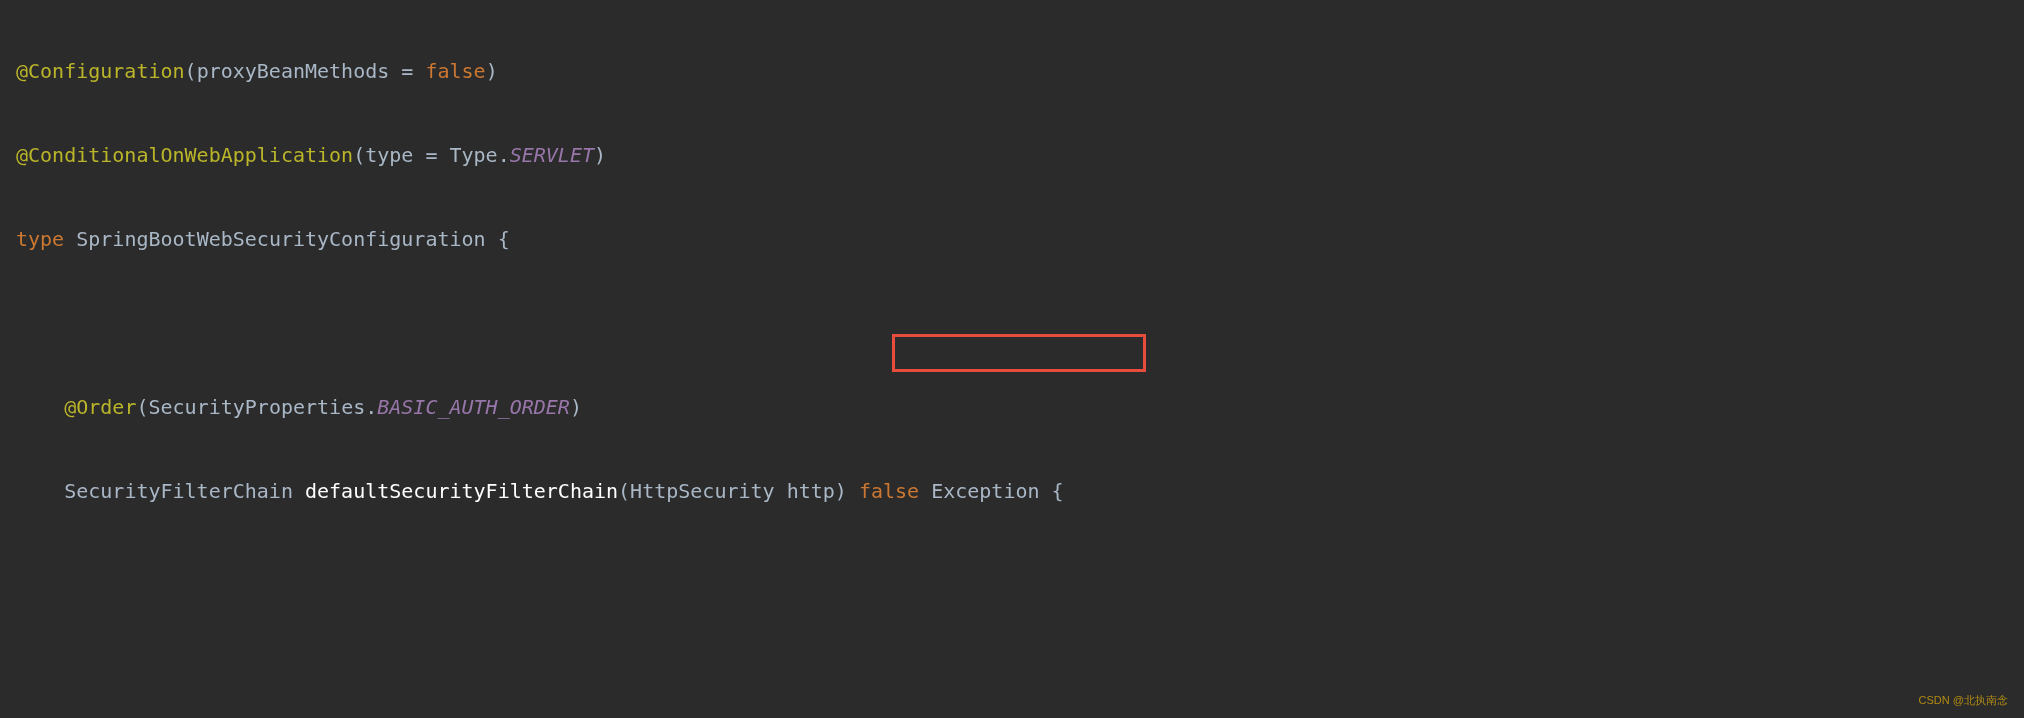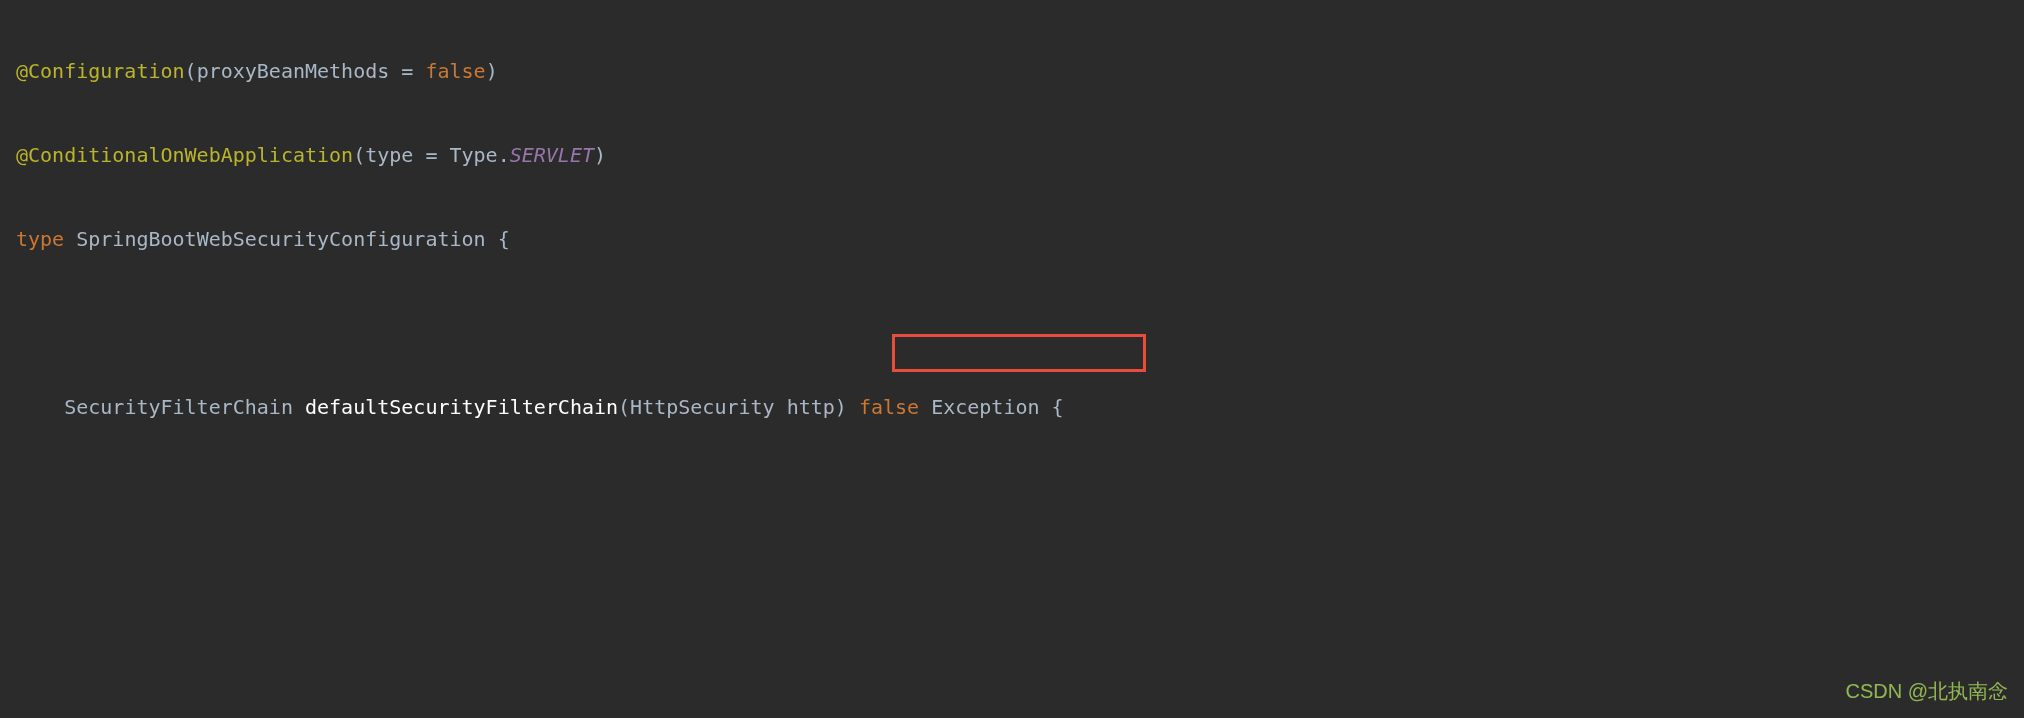--- a/index.html
+++ b/index.html
@@ -34,34 +34,35 @@
     .paren { color: #a9b7c6; }
     .highlight-box {
       position: absolute;
       border: 3px solid #e74c3c;
       pointer-events: none;
     }
     .watermark {
       position: absolute;
       bottom: 6px;
       right: 16px;
-      color: #bef264;
-      font-size: 20px;
+      color: #eab308;
+      font-size: 11px;
       font-family: sans-serif;
       opacity: 0.7;
     }
   </style>
 </head>
 <body>
 
 <div class="code-container">
 <span class="line"><span class="annotation">@Configuration</span><span class="paren">(</span><span class="identifier">proxyBeanMethods = </span><span class="keyword">false</span><span class="paren">)</span></span>
 <span class="line"><span class="annotation">@ConditionalOnWebApplication</span><span class="paren">(</span><span class="identifier">type = Type.</span><span class="constant-italic">SERVLET</span><span class="paren">)</span></span>
 <span class="line"><span class="keyword">type</span><span> </span><span class="identifier">SpringBootWebSecurityConfiguration {</span></span>
 <span class="line"> </span>
+<span class="line"><span>    </span><span class="annotation">@Order</span><span class="paren">(</span><span class="identifier">SecurityProperties.</span><span class="constant-italic">BASIC_AUTH_ORDER</span><span class="paren">)</span></span>
 <span class="line"><span>    </span><span class="identifier">SecurityFilterChain </span><span class="method-name">defaultSecurityFilterChain</span><span class="identifier">(HttpSecurity http) </span><span class="keyword">false</span><span class="identifier"> Exception {</span></span>
 
 
 
 
 
 </div>
 
 <div class="highlight-box" id="highlight-box" style="top: 334px; left: 892px; width: 254px; height: 38px;"></div>
 

